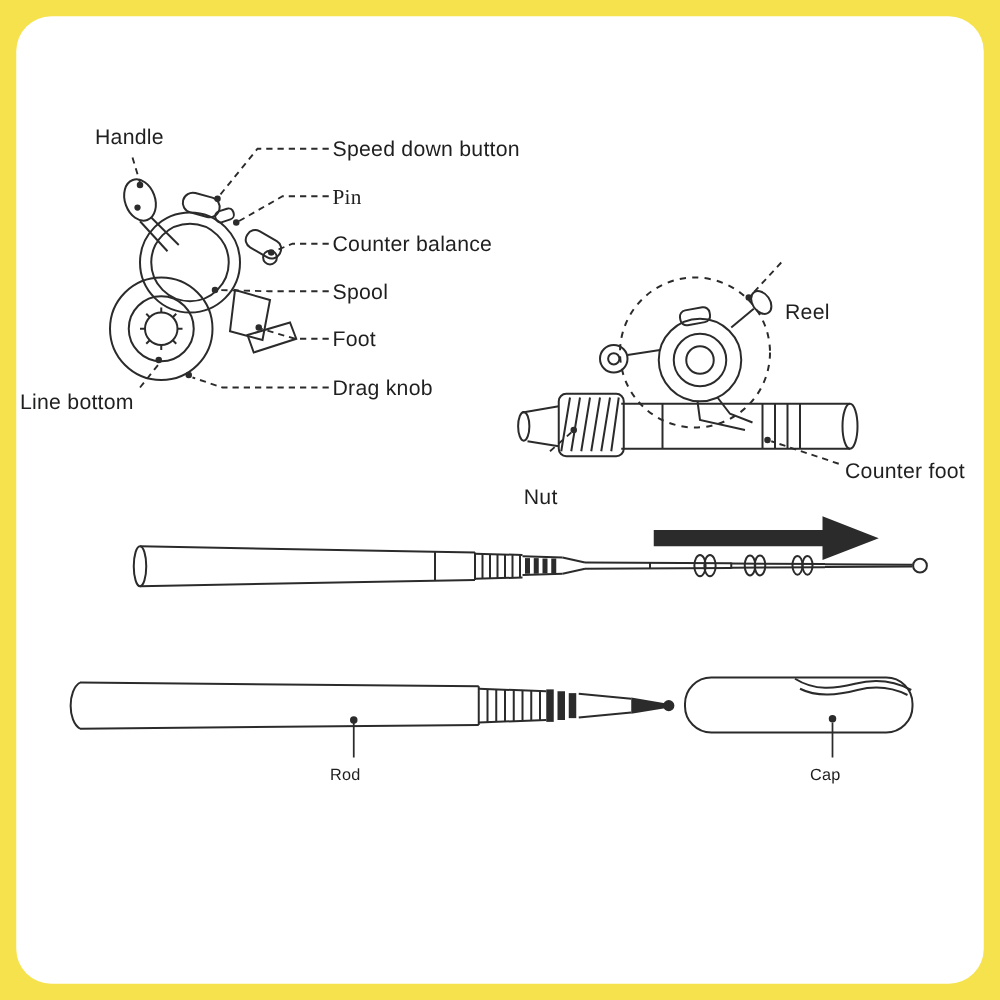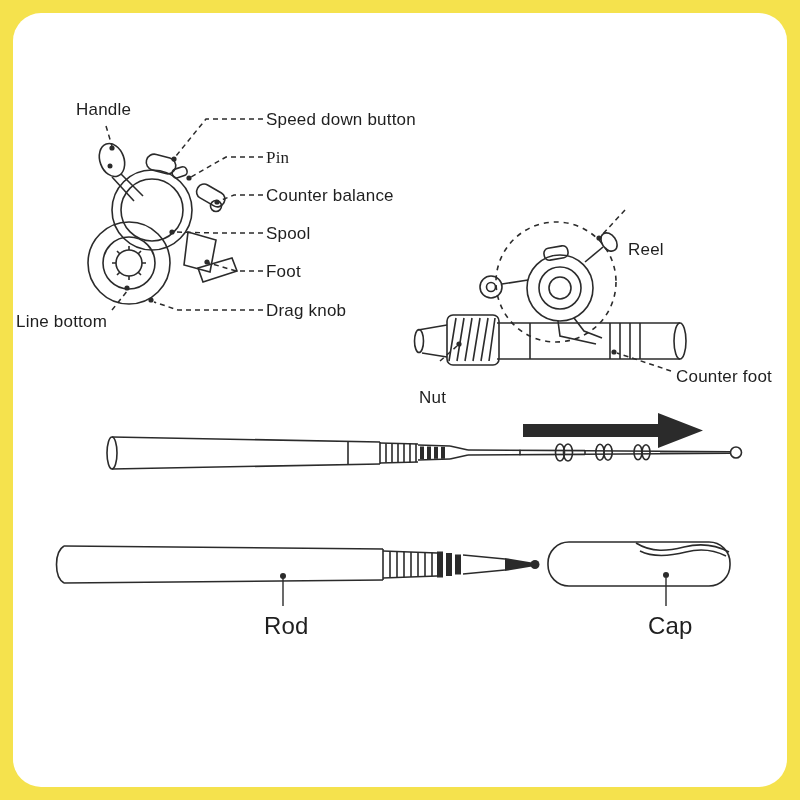--- a/index.html
+++ b/index.html
@@ -27,21 +27,21 @@
     width:800px; height:800px;
     color:var(--line);
   }
   .lbl{
     position:absolute;
     color:#1f1f1f;
     font-size:17px;
     white-space:nowrap;
     letter-spacing:.2px;
   }
-  .lbl.big{font-size:24px;}
+  .lbl.big{font-size:13px;}
   
   .lbl-handle        {left:76px;  top:100px;}
   .lbl-speed         {left:266px; top:110px;}
   .lbl-pin           {left:266px; top:148px;font-family:Liberation Serif, serif;}
   .lbl-counter       {left:266px; top:186px;}
   .lbl-spool         {left:266px; top:224px;}
   .lbl-foot          {left:266px; top:262px;}
   .lbl-dragknob      {left:266px; top:301px;}
   .lbl-linebottom    {left:16px;  top:312px;text-align:right;}
   .lbl-reel          {left:628px; top:200px;margin-top:40px;}

